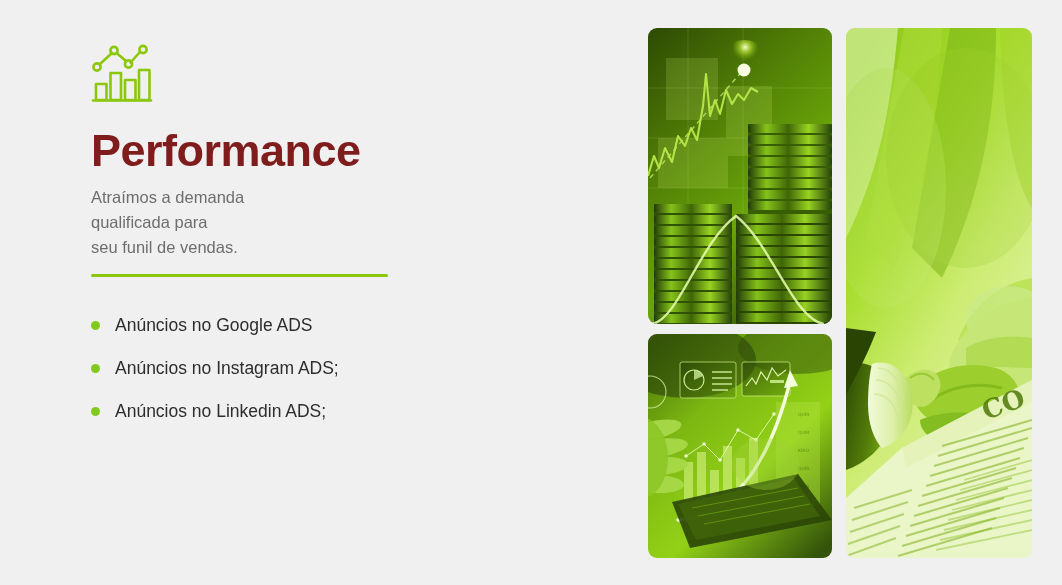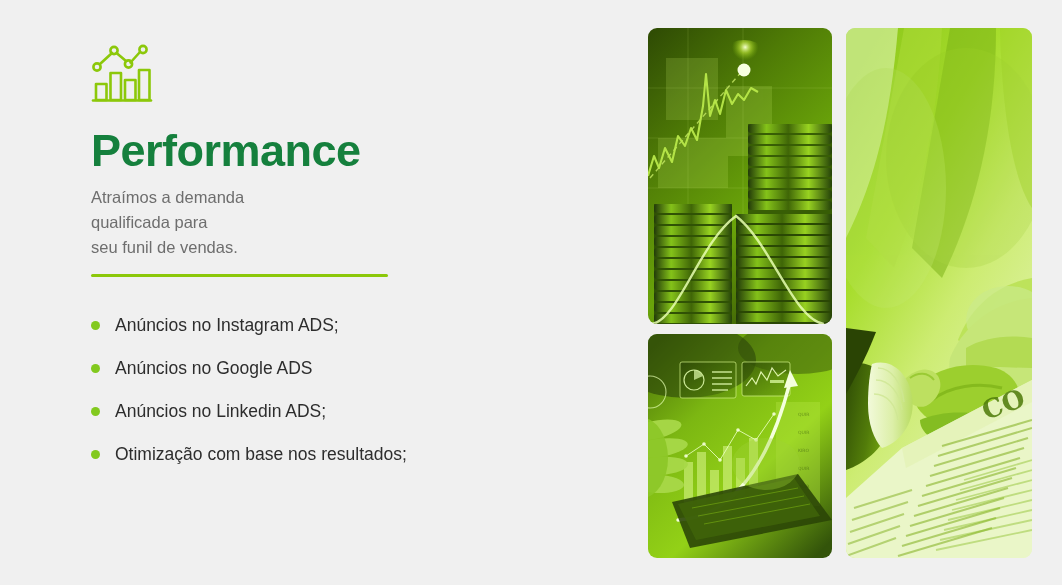--- a/index.html
+++ b/index.html
@@ -32,21 +32,21 @@
     width: 62px;
     height: 62px;
     display: block;
   }
 
   .page-title {
     margin: 0;
     padding: 0;
     font-size: 45px;
     font-weight: bold;
-    color: #15803d;
+    color: #7f1d1d;
     letter-spacing: -0.5px;
     line-height: 1;
     margin-top: 24px;
   }
 
   .subtitle {
     margin: 0;
     padding: 0;
     margin-top: 17px;
     font-size: 16.5px;
@@ -161,33 +161,29 @@
 
     <p class="subtitle" style="white-space: pre-line; margin-top: 12px;">Atraímos a demanda
 qualificada para
 seu funil de vendas.</p>
 
     <div class="divider"></div>
 
     <ul class="bullet-list">
       <li class="bullet-item">
         <span class="bullet-dot"></span>
+        <span class="bullet-text">Anúncios no Google ADS</span>
+      </li>
+      <li class="bullet-item">
+        <span class="bullet-dot"></span>
         <span class="bullet-text">Anúncios no Instagram ADS;</span>
       </li>
       <li class="bullet-item">
         <span class="bullet-dot"></span>
-        <span class="bullet-text">Anúncios no Google ADS</span>
-      </li>
-      <li class="bullet-item">
-        <span class="bullet-dot"></span>
         <span class="bullet-text">Anúncios no Linkedin ADS;</span>
-      </li>
-      <li class="bullet-item">
-        <span class="bullet-dot"></span>
-        <span class="bullet-text">Otimização com base nos resultados;</span>
       </li>
     </ul>
   </div>
 
   <div class="image-grid">
 
     <div class="photo photo-chart-coins">
       <svg viewBox="0 0 184 296" preserveAspectRatio="none">
         <defs>
           <linearGradient id="gChart" x1="0" y1="0" x2="0.6" y2="1">

